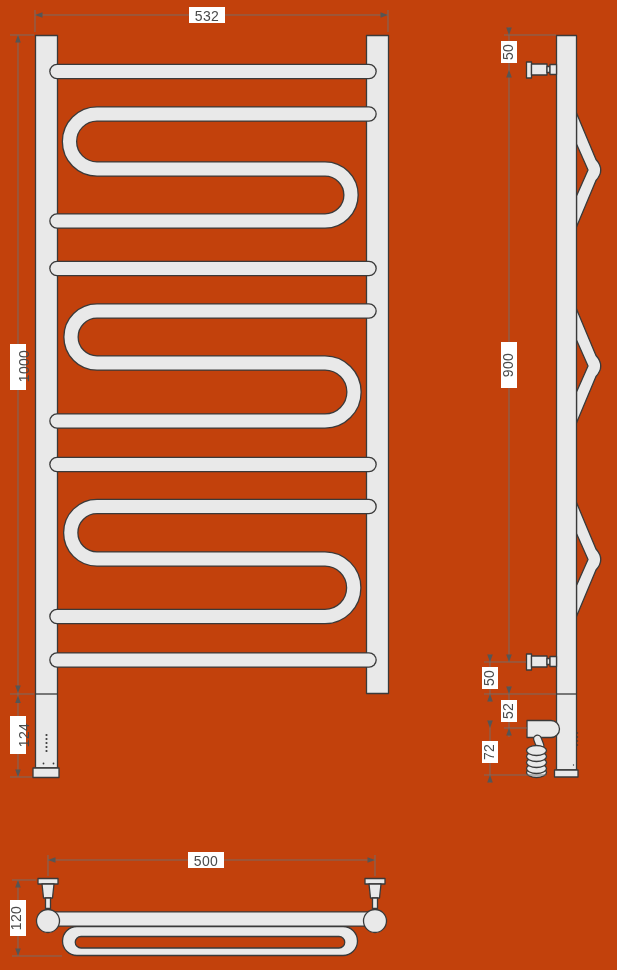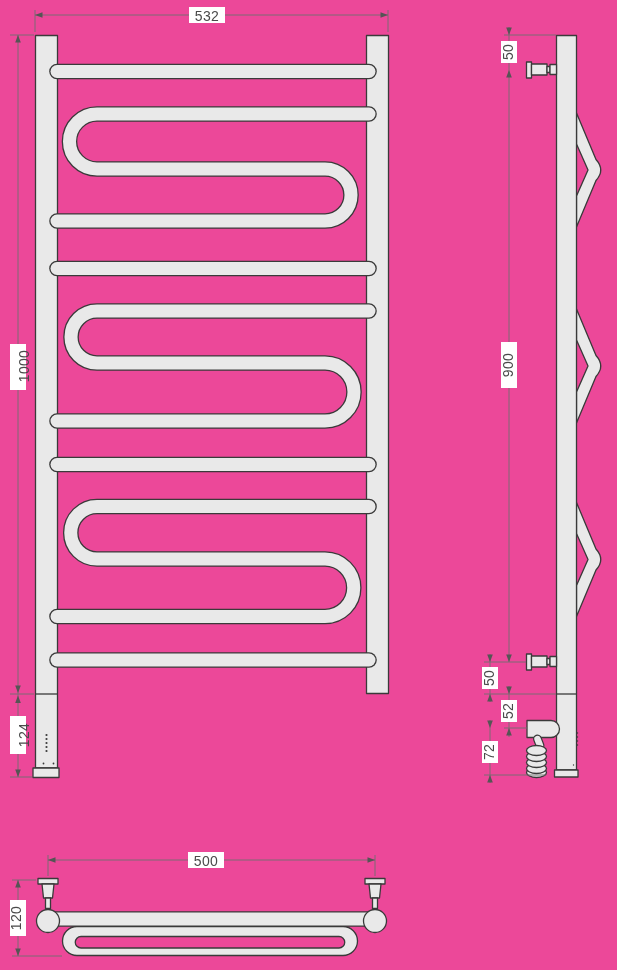--- a/index.html
+++ b/index.html
@@ -1,16 +1,16 @@
 <!DOCTYPE html>
 <html><head>
 <meta charset="utf-8">
 <style>
   html,body{margin:0;padding:0;background:#ffffff;}
-  .stage{position:relative;width:617px;height:970px;background:#ec4899;overflow:hidden;
+  .stage{position:relative;width:617px;height:970px;background:#c2410c;overflow:hidden;
          font-family:"Liberation Sans",sans-serif;}
   svg{position:absolute;left:0;top:0;}
   .geo{fill:#e9e9e9;stroke:#3a3a3a;stroke-width:1.3;stroke-linejoin:round;}
   .geoline{fill:none;stroke:#3a3a3a;stroke-width:1.3;}
   .tu{fill:none;stroke:#3a3a3a;stroke-width:15.6;stroke-linecap:round;}
   .ti{fill:none;stroke:#e9e9e9;stroke-width:13;stroke-linecap:round;}
   .cu{fill:none;stroke:#3a3a3a;stroke-width:9;stroke-linecap:round;}
   .ci{fill:none;stroke:#e9e9e9;stroke-width:6.4;stroke-linecap:round;}
   .dim{fill:none;stroke:#6f6f6f;stroke-width:0.9;}
   .arr{fill:#555555;stroke:none;}

